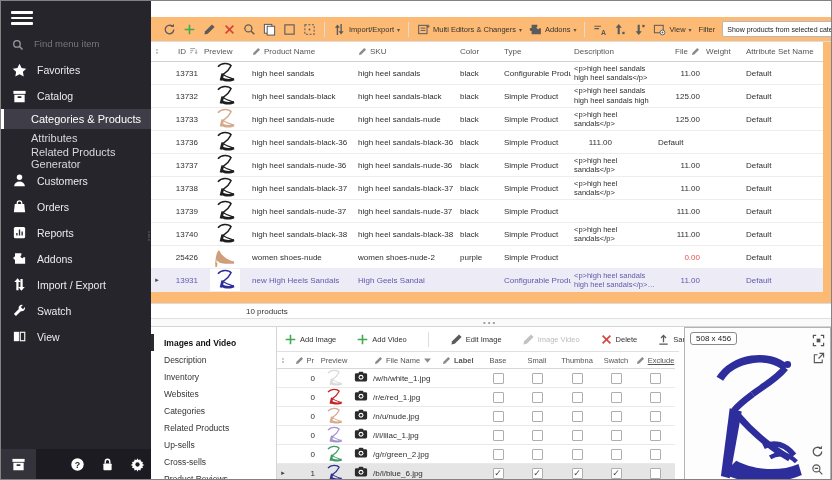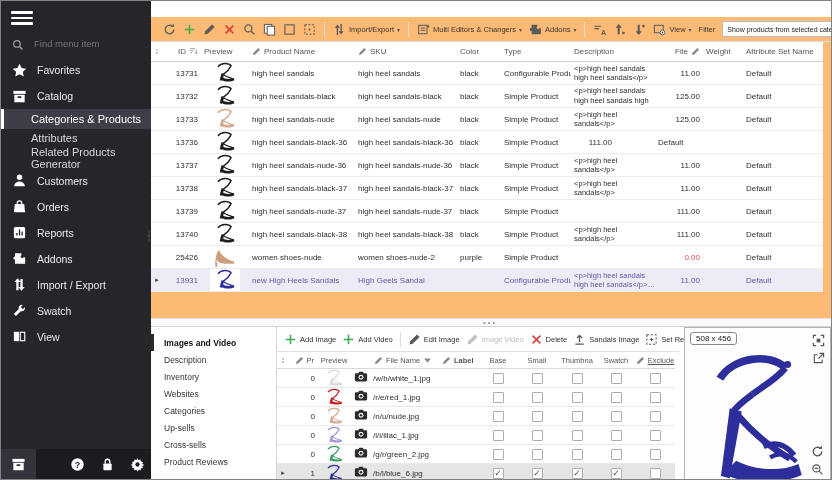--- a/index.html
+++ b/index.html
@@ -55,21 +55,21 @@
   .pstatus{position:absolute;left:0;top:286px;width:680px;height:15px;border-top:1px solid #dcdcdc;font-size:8px;color:#333;background:#fff;}
   .pstatus span{position:absolute;left:95px;top:3px;}
   .hsplit{position:absolute;left:0;top:301px;width:680px;height:9px;background:#fafafa;border-top:1px solid #e0e0e0;border-bottom:1px solid #d5d5d5;}
   .hsplit i{position:absolute;left:332px;top:2px;color:#9a9a9a;font-size:8px;font-style:normal;letter-spacing:2px;line-height:4px;}
   
   .bottom{position:absolute;left:0;top:310px;width:680px;height:168px;background:#fff;}
   .tabs{position:absolute;left:0;top:0;width:126px;height:168px;border-right:1px solid #d5d5d5;padding-top:7px;}
   .tab{display:flex;align-items:center;height:17px;padding-left:13px;font-size:8.5px;color:#333;cursor:pointer;}
   .tab.selected{font-weight:bold;border-left:3px solid #2b2b2b;padding-left:10px;color:#111;}
   .imgarea{position:absolute;left:126px;top:0;width:402px;height:168px;}
-  .itoolbar{position:absolute;left:0;top:0;width:402px;height:25px;display:flex;align-items:center;gap:6px;padding-left:7px;border-bottom:1px solid #e0e0e0;font-size:7.5px;color:#333;}
+  .itoolbar{position:absolute;left:0;top:0;width:402px;height:25px;display:flex;align-items:center;gap:20px;padding-left:7px;border-bottom:1px solid #e0e0e0;font-size:7.5px;color:#333;}
   .itoolbar .tbtn{gap:3px;}
   .itoolbar .tbtn.disabled{color:#bcbcbc;cursor:default;}
   .ighead{position:absolute;left:0;top:25px;width:398px;height:17px;display:flex;align-items:center;border-bottom:1px solid #d8d8d8;font-size:7.5px;color:#555;}
   .igbody{position:absolute;left:0;top:42px;width:398px;height:114px;}
   .irow{display:flex;align-items:center;height:19px;border-bottom:1px solid #e9e9e9;font-size:8px;color:#2e2e2e;cursor:pointer;background:#fff;}
   .irow.sel{background:#e5e5e5;}
   .icell{flex:none;overflow:hidden;white-space:nowrap;padding:0 2px;}
   .icell.r{text-align:right;} .icell.c{text-align:center;display:flex;align-items:center;justify-content:center;}
   .cb{width:11px;height:11px;border:1px solid #aeaeae;border-radius:1px;background:#fff;display:flex;align-items:center;justify-content:center;font-size:9px;color:#4a4a4a;cursor:pointer;}
   .istatus{position:absolute;left:0;top:156px;width:398px;height:12px;border-top:1px solid #dcdcdc;font-size:8px;color:#333;}
@@ -565,31 +565,35 @@
           <div class="pcell" style="width: 70px;">Configurable Product</div>
           <div class="pcell wrap" style="width: 88px;">&lt;p&gt;high heel sandals high heel sandals&lt;/p&gt;…</div>
           <div class="pcell r" style="width: 44px;">11.00</div>
           <div class="pcell" style="width: 40px;"></div>
           <div class="pcell" style="width: 80px;">Default</div>
         </div>
       </div>
     <div class="vscroll">
         <div class="thumb"></div>
       </div>
+    <div class="pstatus">
+        <span>10 products</span>
+      </div>
     <div class="hsplit">
         <i>•••</i>
       </div>
 
     <div class="bottom">
       <div class="tabs" id="tabs">
           <div class="tab selected">Images and Video</div>
           <div class="tab">Description</div>
           <div class="tab">Inventory</div>
           <div class="tab">Websites</div>
           <div class="tab">Categories</div>
+          <div class="tab">Related Products</div>
           <div class="tab">Up-sells</div>
           <div class="tab">Cross-sells</div>
           <div class="tab">Product Reviews</div>
         </div>
 
       <div class="imgarea">
         <div class="itoolbar">
           <button class="tbtn">
             <span class="ticon green"><svg viewBox="0 0 14 14">
                   <path d="M7 1.8v10.4M1.8 7h10.4" stroke="currentColor" stroke-width="1.7"></path>

